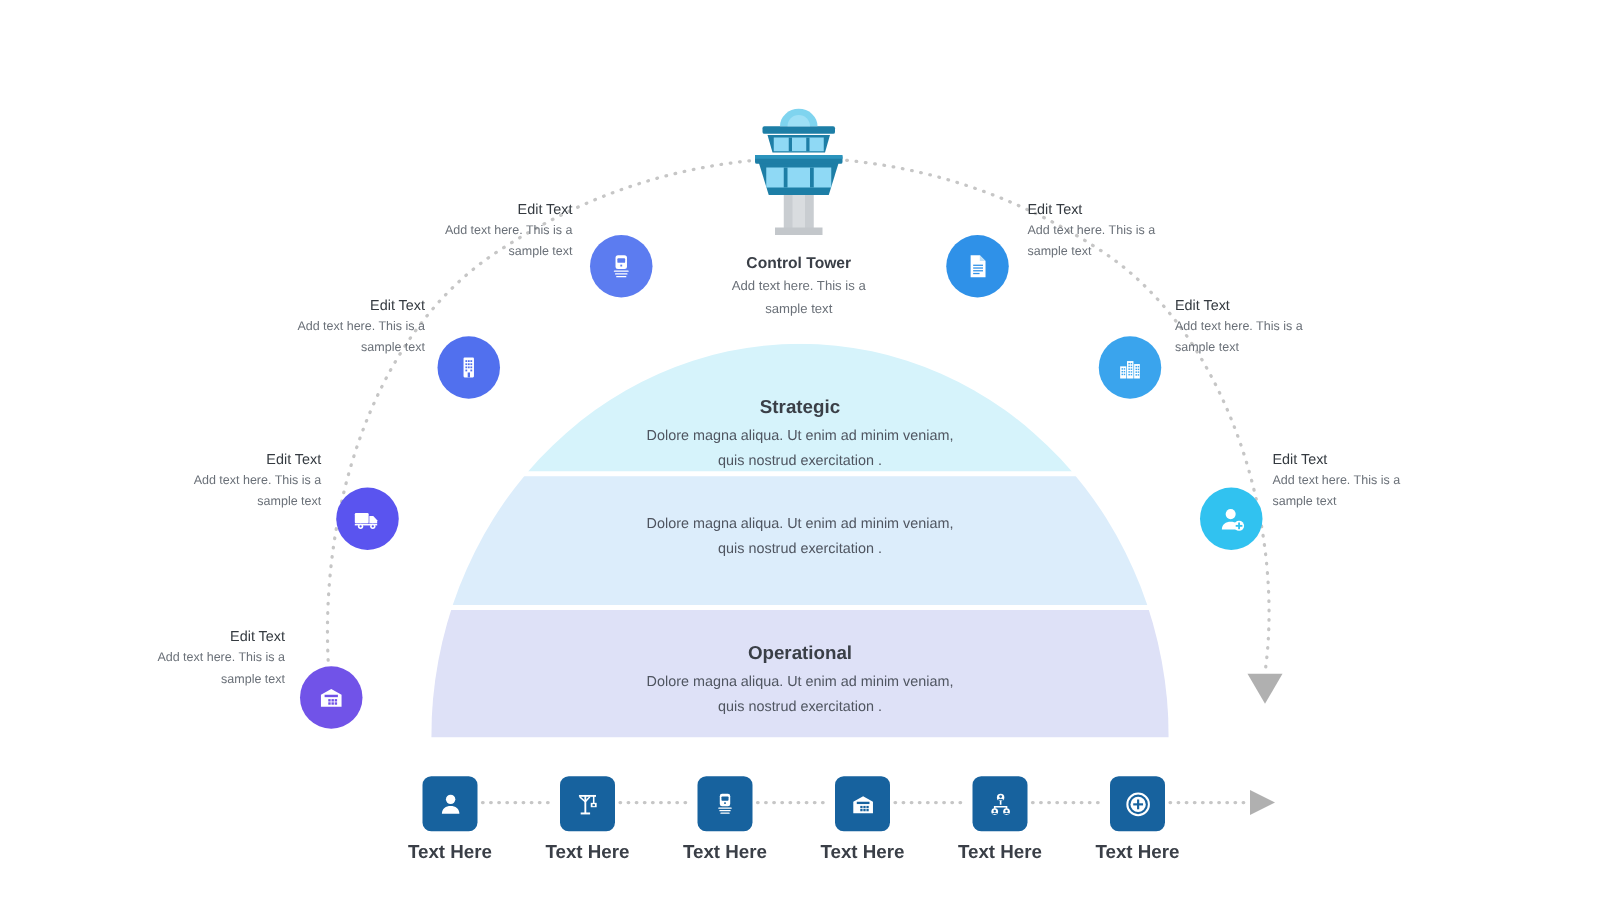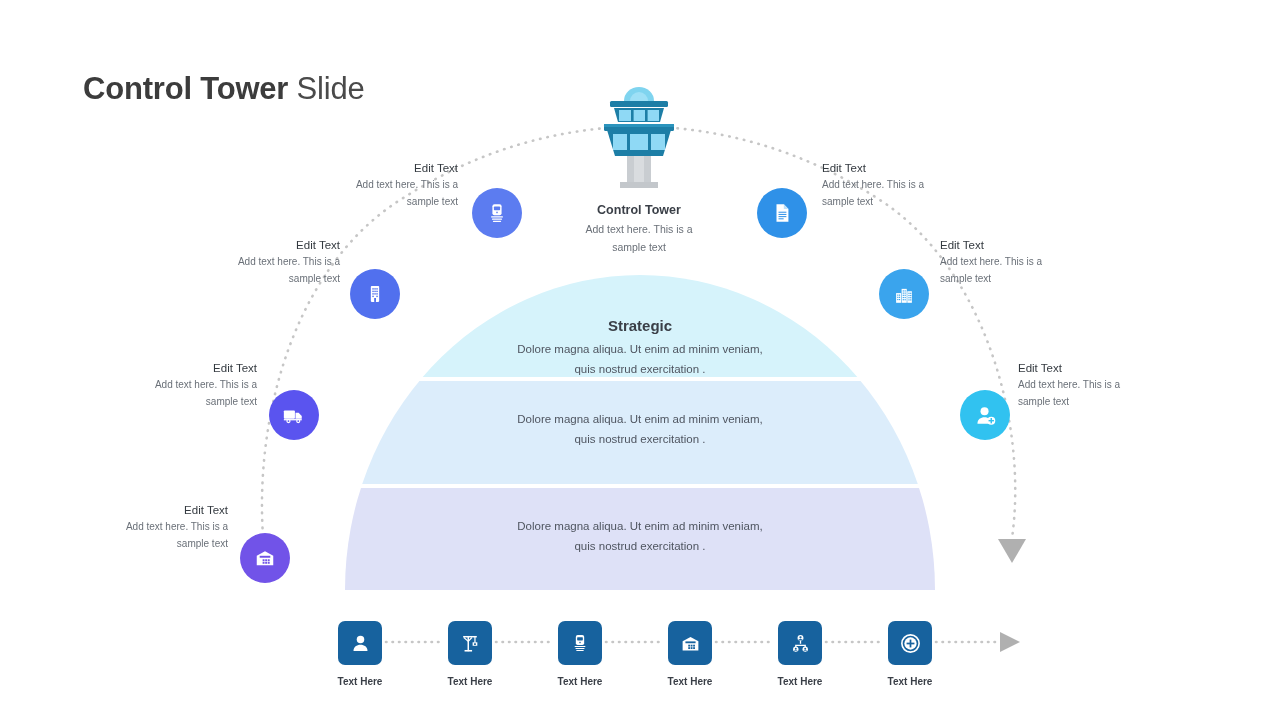--- a/index.html
+++ b/index.html
@@ -59,32 +59,29 @@
   .node.right .txt { text-align: left; }
 
   
   #timeline { position: absolute; left: 0; top: 618px; width: 1280px; height: 80px; }
   .tl-item { position: absolute; width: 110px; text-align: center; }
   .tl-chip {
     width: 44px; height: 44px; border-radius: 7px; margin: 0 auto;
     display: flex; align-items: center; justify-content: center;
   }
   .tl-label {
-    margin-top: 10px; font-size: 10px; font-weight: bold; color: #3a3f47; line-height: 14px;
+    margin-top: 10px; font-size: 15px; font-weight: bold; color: #3a3f47; line-height: 14px;
   }
   svg { display: block; overflow: visible; }
 </style>
 </head>
 <body>
 
 <div id="slide">
 
-  <div class="title">
-    <span class="t-bold">Control Tower</span><span class="t-light"> Slide</span>
-  </div>
 
   <svg class="layer" viewBox="0 0 1280 720">
     <defs>
       <clipPath id="domeClip">
         <path d="M 640 275 m -295 315 a 295 315 0 0 1 590 0 Z"></path>
       </clipPath>
     </defs>
     <g clip-path="url(#domeClip)">
       <rect x="330" y="272" width="620" height="105" fill="#d6f3fb"></rect>
       <rect x="330" y="381" width="620" height="103" fill="#dcedfb"></rect>
@@ -95,20 +92,21 @@
   <div class="band-label" id="band-strategic">
     <div class="b-title">Strategic</div>
     <div class="b-body">Dolore magna aliqua. Ut enim ad minim veniam,</div>
     <div class="b-body" style="margin-top:0">quis nostrud exercitation .</div>
   </div>
   <div class="band-label" id="band-tactical">
     <div class="b-body">Dolore magna aliqua. Ut enim ad minim veniam,</div>
     <div class="b-body" style="margin-top:0">quis nostrud exercitation .</div>
   </div>
   <div class="band-label" id="band-operational">
+    <div class="b-title">Operational</div>
     <div class="b-body">Dolore magna aliqua. Ut enim ad minim veniam,</div>
     <div class="b-body" style="margin-top:0">quis nostrud exercitation .</div>
   </div>
 
   <svg class="layer dots" viewBox="0 0 1280 720">
     <path d="M 265 558 C 250 430 290 270 400 200 C 480 148 560 128 640 126" fill="none" stroke="#c6c6c6" stroke-width="2.6" stroke-linecap="round" stroke-dasharray="0.5 7"></path>
     <path d="M 640 126 C 720 128 800 148 880 200 C 985 268 1028 425 1012 538" fill="none" stroke="#c6c6c6" stroke-width="2.6" stroke-linecap="round" stroke-dasharray="0.5 7"></path>
     <polygon points="998,539 1026,539 1012,563" fill="#b0b0b0"></polygon>
   </svg>
 

